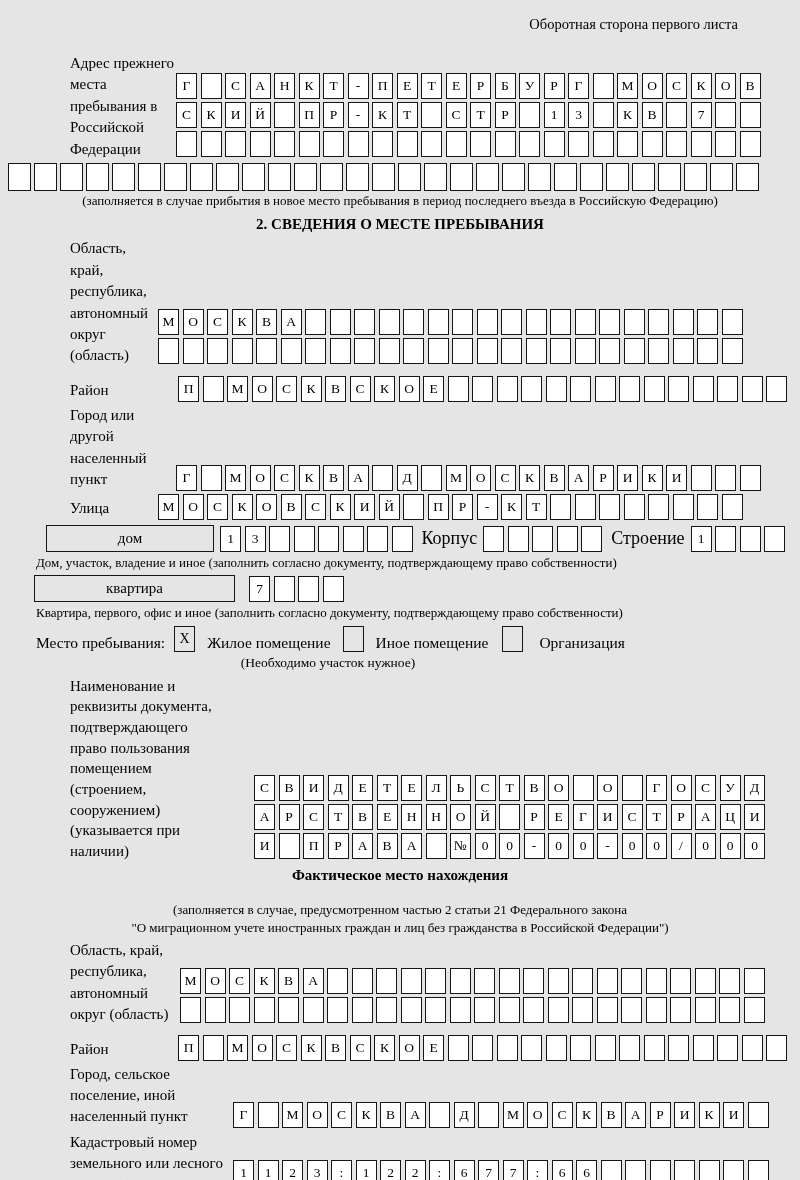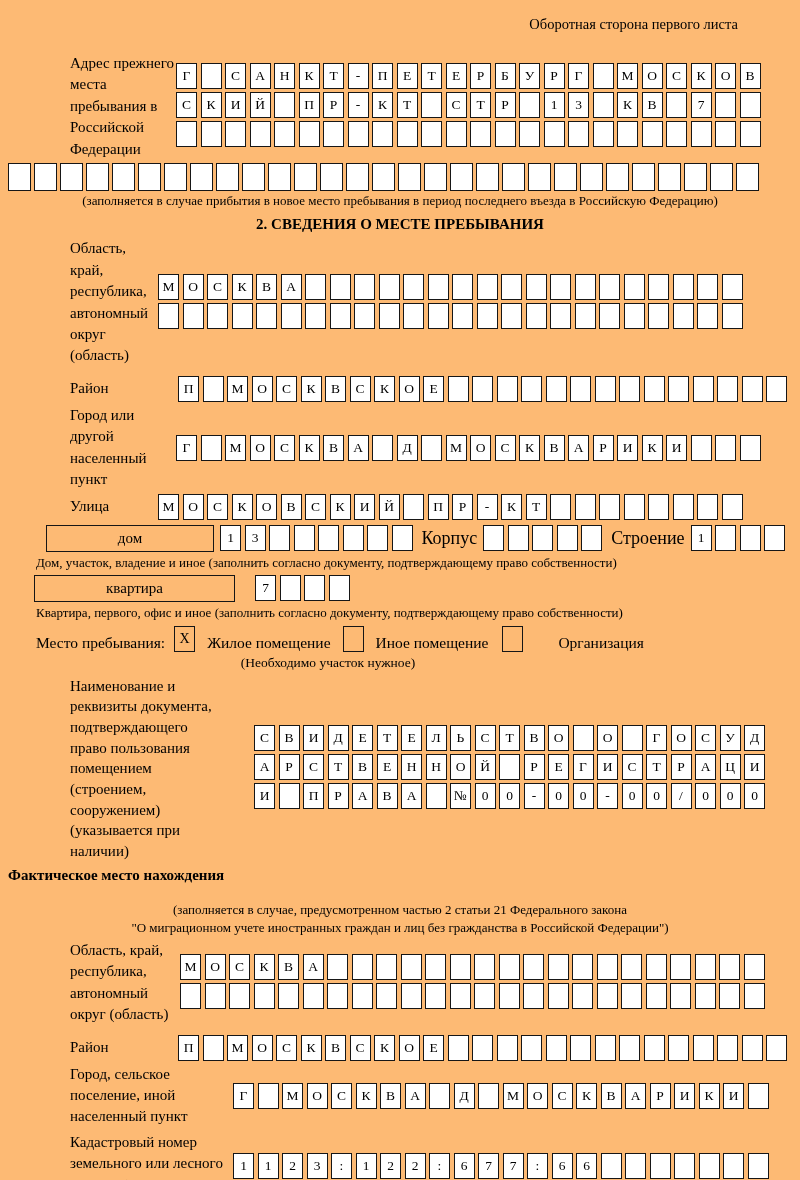--- a/index.html
+++ b/index.html
@@ -1,25 +1,25 @@
 <!DOCTYPE html>
 <html><head>
 <meta charset="utf-8">
 <style>
   html,body { margin:0; padding:0; background:#fff; }
   .page {
     position:relative; width:800px; height:1180px; margin:0 auto;
-    background:#fdba74; color:#000;
+    background:#e5e5e5; color:#000;
     font-family:"Liberation Serif","DejaVu Serif",serif;
     overflow:hidden; box-sizing:border-box;
     padding:16px 8px 0 8px;
   }
   .corner { text-align:right; font-size:14.5px; padding-right:54px; }
 
-  .row { display:flex; align-items:center; margin-bottom:3px; }
+  .row { display:flex; align-items:flex-end; margin-bottom:3px; }
   .lbl {
     flex:none; box-sizing:border-box; padding-left:62px;
     font-size:15px; line-height:1.43;
   }
   .w168 { width:168px; } .w150 { width:150px; } .w172 { width:172px; }
   .w225 { width:225px; } .w246 { width:246px; padding-right:40px; }
 
   .cellcol { display:flex; flex-direction:column; }
   .cellcol .cellrow { margin-bottom:3px; }
   .cellrow { display:flex; gap:3.5px; }
@@ -28,43 +28,43 @@
     border:1.7px solid #161616; background:#fff;
     display:flex; align-items:center; justify-content:center;
     font-size:13.5px; line-height:1;
   }
   .cellrow.big { gap:3px; margin:3px 0 0 0; }
   .cellrow.big .cell { width:23px; height:28px; }
 
   .note { font-size:13px; line-height:16px; margin-top:2px; }
   .center { text-align:center; }
   .h2 { text-align:center; font-weight:bold; font-size:15px; margin:7px 0 5px 0; }
-  .h3 { font-weight:bold; font-size:15px; margin:5px 0 18px 0; }
+  .h3 { text-align:center; font-weight:bold; font-size:15px; margin:5px 0 18px 0; }
   .mt9 { margin-top:9px;gap:20px; }
   .mt5 { margin-top:5px; }
 
   .widebox {
     flex:none; box-sizing:border-box; height:27px; border:1.7px solid #161616;
     display:flex; align-items:center; justify-content:center; font-size:15px;
   }
   .w-dom { width:168px; margin-left:38px; margin-right:6px; }
-  .w-kv  { width:201px; margin-left:26px; margin-right:20px; }
+  .w-kv  { width:201px; margin-left:26px; margin-right:14px; }
   .inlbl { flex:none; font-size:18px; line-height:27px; margin:0 6px 0 9px; }
   .lnote { margin:2px 0 4px 28px; font-size:13px; }
 
   .stay { align-items:flex-end; margin-top:5px; }
   .staylbl { flex:none; font-size:15.5px; margin-left:28px; }
   .checkbox {
     flex:none; width:21px; height:26px; box-sizing:border-box;
     border:1.7px solid #161616; display:flex; align-items:center; justify-content:center;
     font-size:14px;
   }
   .cb1 { margin-left:9px; } .cb2 { margin-left:12px; } .cb3 { margin-left:14px; }
   .opt { flex:none; font-size:15.5px; margin-left:12px; }
-  .opt3 { margin-left:35px; }
+  .opt3 { margin-left:16px; }
   .choose { width:400px; margin:1px 0 2px 120px; text-align:center; font-size:13.5px; }
 
   .doc-label { line-height:1.38; }
 </style>
 </head>
 <body>
 
 <div class="page">
 
   <div class="corner">Оборотная сторона первого листа</div>

